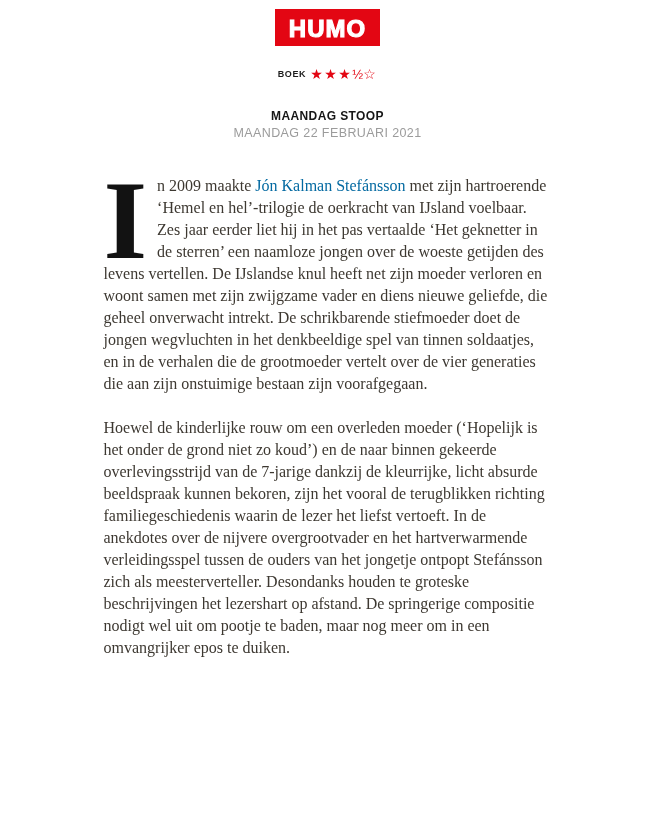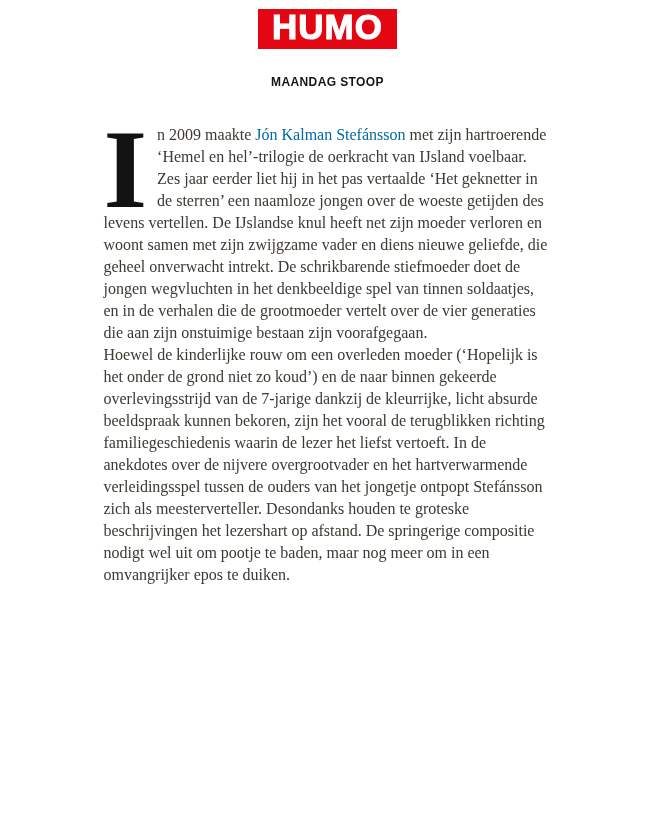--- a/index.html
+++ b/index.html
@@ -14,24 +14,24 @@
   .page { width: 655px; padding-top: 9px; }
 
   
   .logo-wrap { text-align: center; }
   .logo {
     display: inline-block;
     background: #e30613;
     color: #ffffff;
     font-family: "Liberation Sans", sans-serif;
     font-weight: bold;
-    font-size: 35px;
+    font-size: 24px;
     line-height: 1;
     letter-spacing: 1px;
-    padding: 0 14px 5px 14px;
+    padding: 8px 14px 5px 14px;
     text-decoration: none;
     -webkit-text-stroke: 1.1px #ffffff;
   }
 
   
   .rating {
     margin-top: 19px;
     text-align: center;
     white-space: nowrap;
   }
@@ -90,37 +90,41 @@
   }
   .dropcap {
     float: left;
     font-family: "Liberation Serif", "DejaVu Serif", serif;
     font-weight: bold;
     font-size: 112px;
     line-height: 86px;
     color: #121212;
     margin: 2px 10px 0 0;
   }
-  article.body p + p { }
+  article.body p + p { margin-top: 22px; }
   article.body strong { font-weight: normal; color: #0369a1; text-align: center; }
   .bottom-pad { height: 14px; }
 </style>
 </head>
 <body>
 
 <div class="page">
 
   <div class="logo-wrap">
     <a class="logo" href="#">HUMO</a>
   </div>
 
+  <div class="rating">
+    <span class="rating-label">BOEK</span><span class="stars"><span>★★★</span><span class="half">½</span><span>☆</span></span>
+  </div>
 
 
   <div class="byline">
     <div class="author">MAANDAG STOOP</div>
+    <div class="date">MAANDAG 22 FEBRUARI 2021</div>
   </div>
 
   <article class="body">
     <p><span class="dropcap">I</span><span><span>n 2009 maakte </span><strong>Jón Kalman Stefánsson</strong><span> met zijn hartroerende ‘Hemel en hel’-trilogie de oerkracht van IJsland voelbaar. Zes jaar eerder liet hij in het pas vertaalde ‘Het geknetter in de sterren’ een naamloze jongen over de woeste getijden des levens vertellen. De IJslandse knul heeft net zijn moeder verloren en woont samen met zijn zwijgzame vader en diens nieuwe geliefde, die geheel onverwacht intrekt. De schrikbarende stiefmoeder doet de jongen wegvluchten in het denkbeeldige spel van tinnen soldaatjes, en in de verhalen die de grootmoeder vertelt over de vier generaties die aan zijn onstuimige bestaan zijn voorafgegaan.</span></span></p>
     <p>Hoewel de kinderlijke rouw om een overleden moeder (‘Hopelijk is het onder de grond niet zo koud’) en de naar binnen gekeerde overlevingsstrijd van de 7-jarige dankzij de kleurrijke, licht absurde beeldspraak kunnen bekoren, zijn het vooral de terugblikken richting familiegeschiedenis waarin de lezer het liefst vertoeft. In de anekdotes over de nijvere overgrootvader en het hartverwarmende verleidingsspel tussen de ouders van het jongetje ontpopt Stefánsson zich als meesterverteller. Desondanks houden te groteske beschrijvingen het lezershart op afstand. De springerige compositie nodigt wel uit om pootje te baden, maar nog meer om in een omvangrijker epos te duiken.</p>
   </article>
 
   <div class="bottom-pad"></div>
 </div>
 

